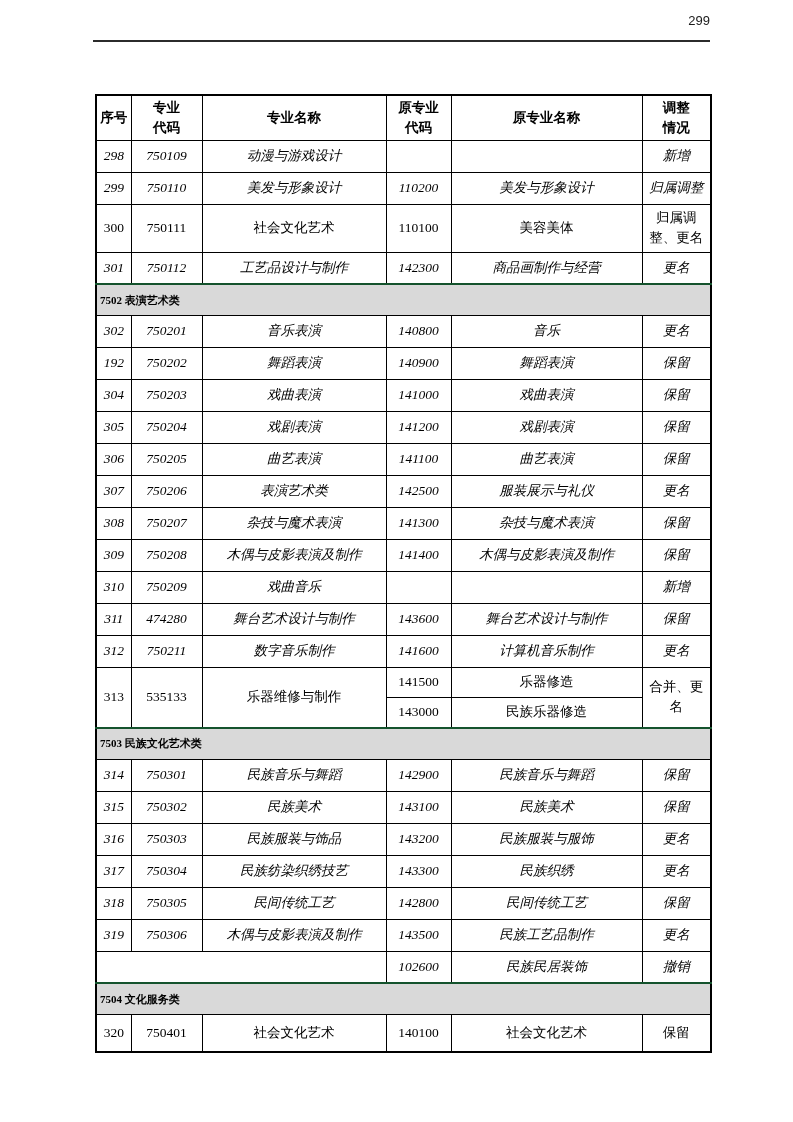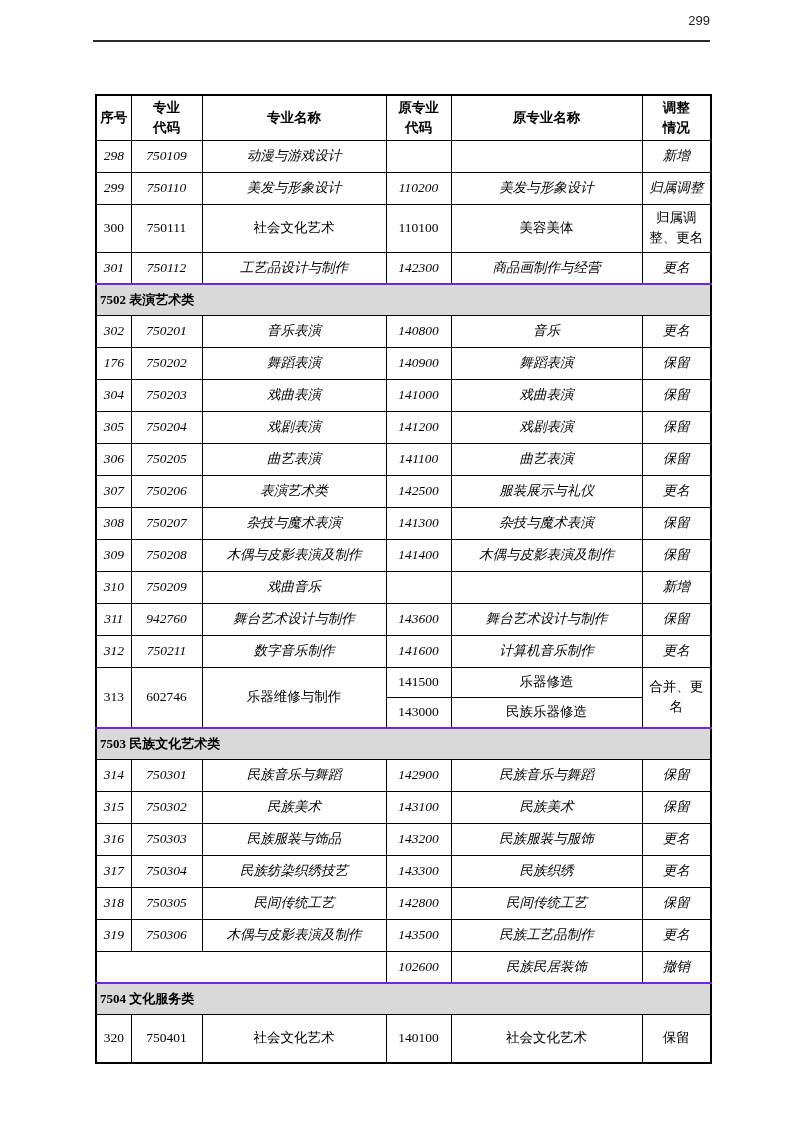--- a/index.html
+++ b/index.html
@@ -56,31 +56,31 @@
     font-weight: bold;
     font-size: 14px;
     text-align: center;
     white-space: pre-line;
     line-height: 1.35;
     padding: 0;
   }
   tr.r { height: 32px; font-style: italic; }
   tr.tall { height: 48px; }
   tr.sub { height: 30px; }
-  tr.last { height: 48px; }
+  tr.last { height: 37px; }
   td.c { text-align: center; }
   td.l { text-align: center; padding-left: 3px; }
   tr.section td {
     background: #d9d9d9;
     font-weight: bold;
-    font-size: 13px;
+    font-size: 11px;
     text-align: left;
     padding-left: 3px;
     height: 30px;
-    border-top: 2px solid #6d28d9;
+    border-top: 2px solid #14532d;
     border-bottom: 1px solid #000;
   }
 </style>
 </head>
 <body>
 
 <div class="page">
   <div class="page-number">299</div>
   <div class="header-rule"></div>
 
@@ -144,21 +144,21 @@
       </tr>
       <tr class="r">
         <td class="c">302</td>
         <td class="c">750201</td>
         <td class="l">音乐表演</td>
         <td class="c">140800</td>
         <td class="l">音乐</td>
         <td class="c">更名</td>
       </tr>
       <tr class="r">
-        <td class="c">176</td>
+        <td class="c">192</td>
         <td class="c">750202</td>
         <td class="l">舞蹈表演</td>
         <td class="c">140900</td>
         <td class="l">舞蹈表演</td>
         <td class="c">保留</td>
       </tr>
       <tr class="r">
         <td class="c">304</td>
         <td class="c">750203</td>
         <td class="l">戏曲表演</td>
@@ -209,37 +209,37 @@
       <tr class="r">
         <td class="c">310</td>
         <td class="c">750209</td>
         <td class="l">戏曲音乐</td>
         <td class="c"></td>
         <td class="l"></td>
         <td class="c">新增</td>
       </tr>
       <tr class="r">
         <td class="c">311</td>
-        <td class="c">942760</td>
+        <td class="c">474280</td>
         <td class="l">舞台艺术设计与制作</td>
         <td class="c">143600</td>
         <td class="l">舞台艺术设计与制作</td>
         <td class="c">保留</td>
       </tr>
       <tr class="r">
         <td class="c">312</td>
         <td class="c">750211</td>
         <td class="l">数字音乐制作</td>
         <td class="c">141600</td>
         <td class="l">计算机音乐制作</td>
         <td class="c">更名</td>
       </tr>
       <tr class="sub">
         <td class="c" rowspan="2">313</td>
-        <td class="c" rowspan="2">602746</td>
+        <td class="c" rowspan="2">535133</td>
         <td class="l" rowspan="2">乐器维修与制作</td>
         <td class="c">141500</td>
         <td class="l">乐器修造</td>
         <td class="c" rowspan="2">合并、更名</td>
       </tr>
       <tr class="sub">
         <td class="c">143000</td>
         <td class="l">民族乐器修造</td>
       </tr>
       <tr class="section">

